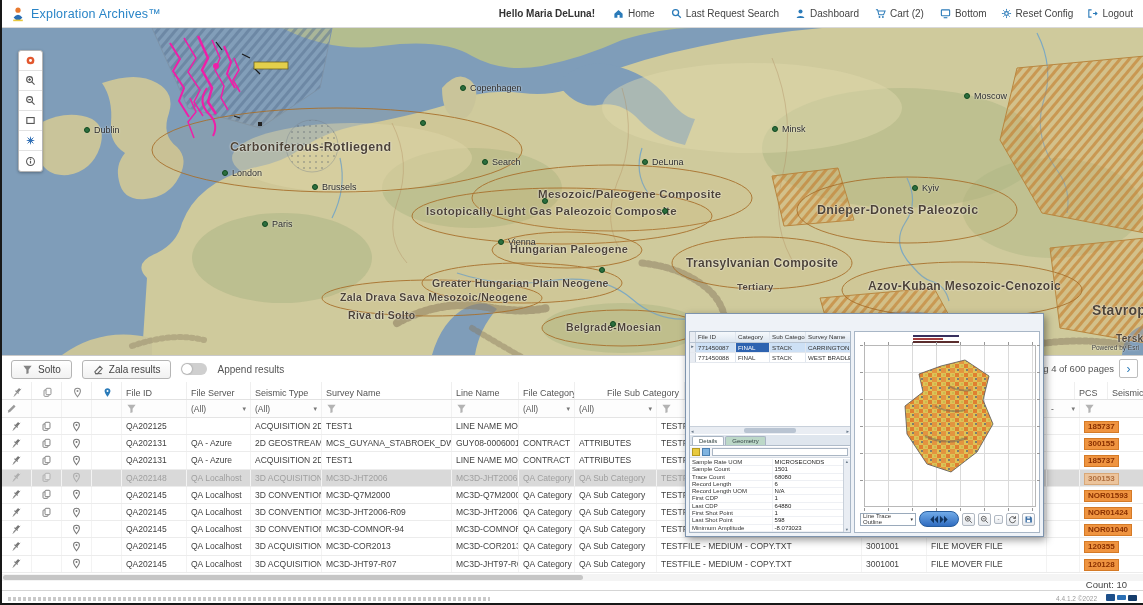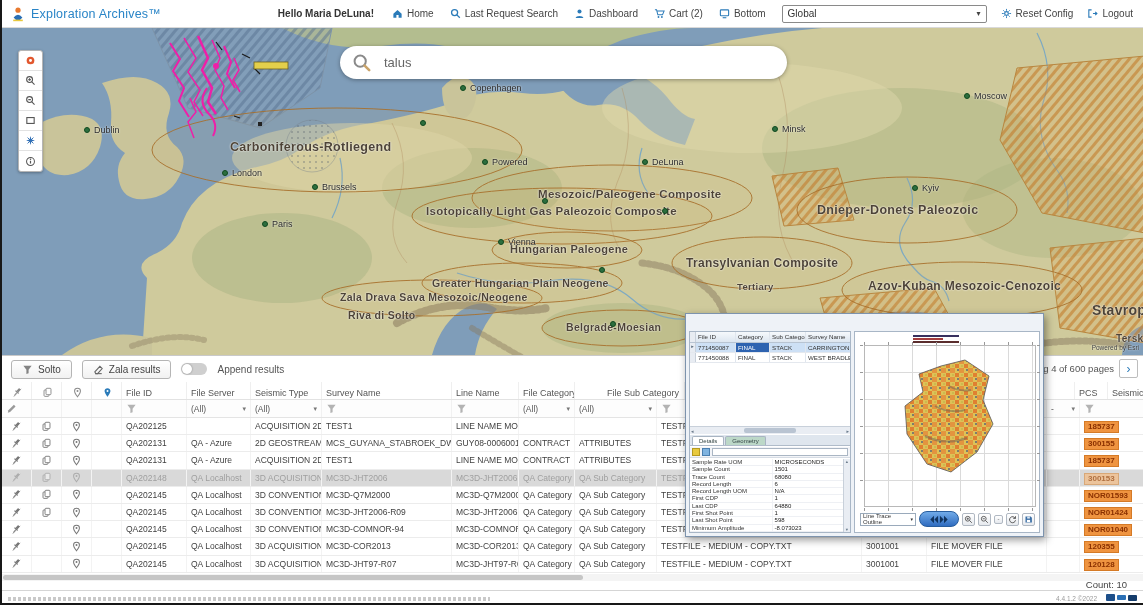--- a/index.html
+++ b/index.html
@@ -200,24 +200,20 @@
         <div class="nav-item">
           <span class="ico">
             <svg viewBox="0 0 12 12">
               <rect x="1.5" y="2" width="9" height="6.4" rx=".8" fill="none" stroke="currentColor" stroke-width="1.2"></rect>
               <path d="M4 10.6h4" stroke="currentColor" stroke-width="1.2"></path>
             </svg>
           </span>
           <span>Bottom</span>
         </div>
       </div>
-    <div id="region-sel">
-      <span>Global</span>
-      <span style="font-size:8px;color:#444;">▾</span>
-    </div>
     <div id="hacts">
         <div class="nav-item">
           <span class="ico">
             <svg viewBox="0 0 12 12">
               <circle cx="6" cy="6" r="2" fill="none" stroke="currentColor" stroke-width="1.3"></circle>
               <path d="M6 1v2M6 9v2M1 6h2M9 6h2M2.5 2.5l1.4 1.4M8.1 8.1l1.4 1.4M9.5 2.5 8.1 3.9M3.9 8.1 2.5 9.5" stroke="currentColor" stroke-width="1"></path>
             </svg>
           </span>
           <span>Reset Config</span>
         </div>
@@ -372,21 +368,21 @@
         <div class="city" style="left: 310px; top: 154px;">
           <span class="cdot"></span>
           <span class="clabel">Brussels</span>
         </div>
         <div class="city" style="left: 458px; top: 55px;">
           <span class="cdot"></span>
           <span class="clabel">Copenhagen</span>
         </div>
         <div class="city" style="left: 480px; top: 129px;">
           <span class="cdot"></span>
-          <span class="clabel">Powered</span>
+          <span class="clabel">Search</span>
         </div>
         <div class="city" style="left: 640px; top: 129px;">
           <span class="cdot"></span>
           <span class="clabel">DeLuna</span>
         </div>
         <div class="city" style="left: 770px; top: 96px;">
           <span class="cdot"></span>
           <span class="clabel">Minsk</span>
         </div>
         <div class="city" style="left: 962px; top: 63px;">
@@ -401,29 +397,20 @@
           <span class="cdot"></span>
           <span class="clabel">Vienna</span>
         </div>
         <span class="mdot" style="left: 418px; top: 92px;"></span>
         <span class="mdot" style="left: 597px; top: 239px;"></span>
         <span class="mdot" style="left: 704px; top: 296px;"></span>
         <span class="mdot" style="left: 608px; top: 293px;"></span>
         <span class="mdot" style="left: 660px; top: 180px;"></span>
         <span class="mdot" style="left: 540px; top: 170px;"></span>
       </div>
-    <div id="search-pill">
-      <span class="ico">
-        <svg viewBox="0 0 20 20">
-            <circle cx="8.2" cy="8.2" r="5.6" fill="none" stroke="#8a8a8a" stroke-width="2"></circle>
-            <path d="m12.6 12.6 4.6 4.6" stroke="#c9a36a" stroke-width="2.6" stroke-linecap="round"></path>
-          </svg>
-      </span>
-      <input id="search-input" value="talus" style="">
-    </div>
     <div id="map-tools">
         <div class="mtool">
           <span class="ico">
             <svg viewBox="0 0 12 12">
               <circle cx="6" cy="6" r="4.2" fill="#e2572e"></circle>
               <circle cx="6" cy="6" r="1.6" fill="#fff"></circle>
             </svg>
           </span>
         </div>
         <div class="mtool">

